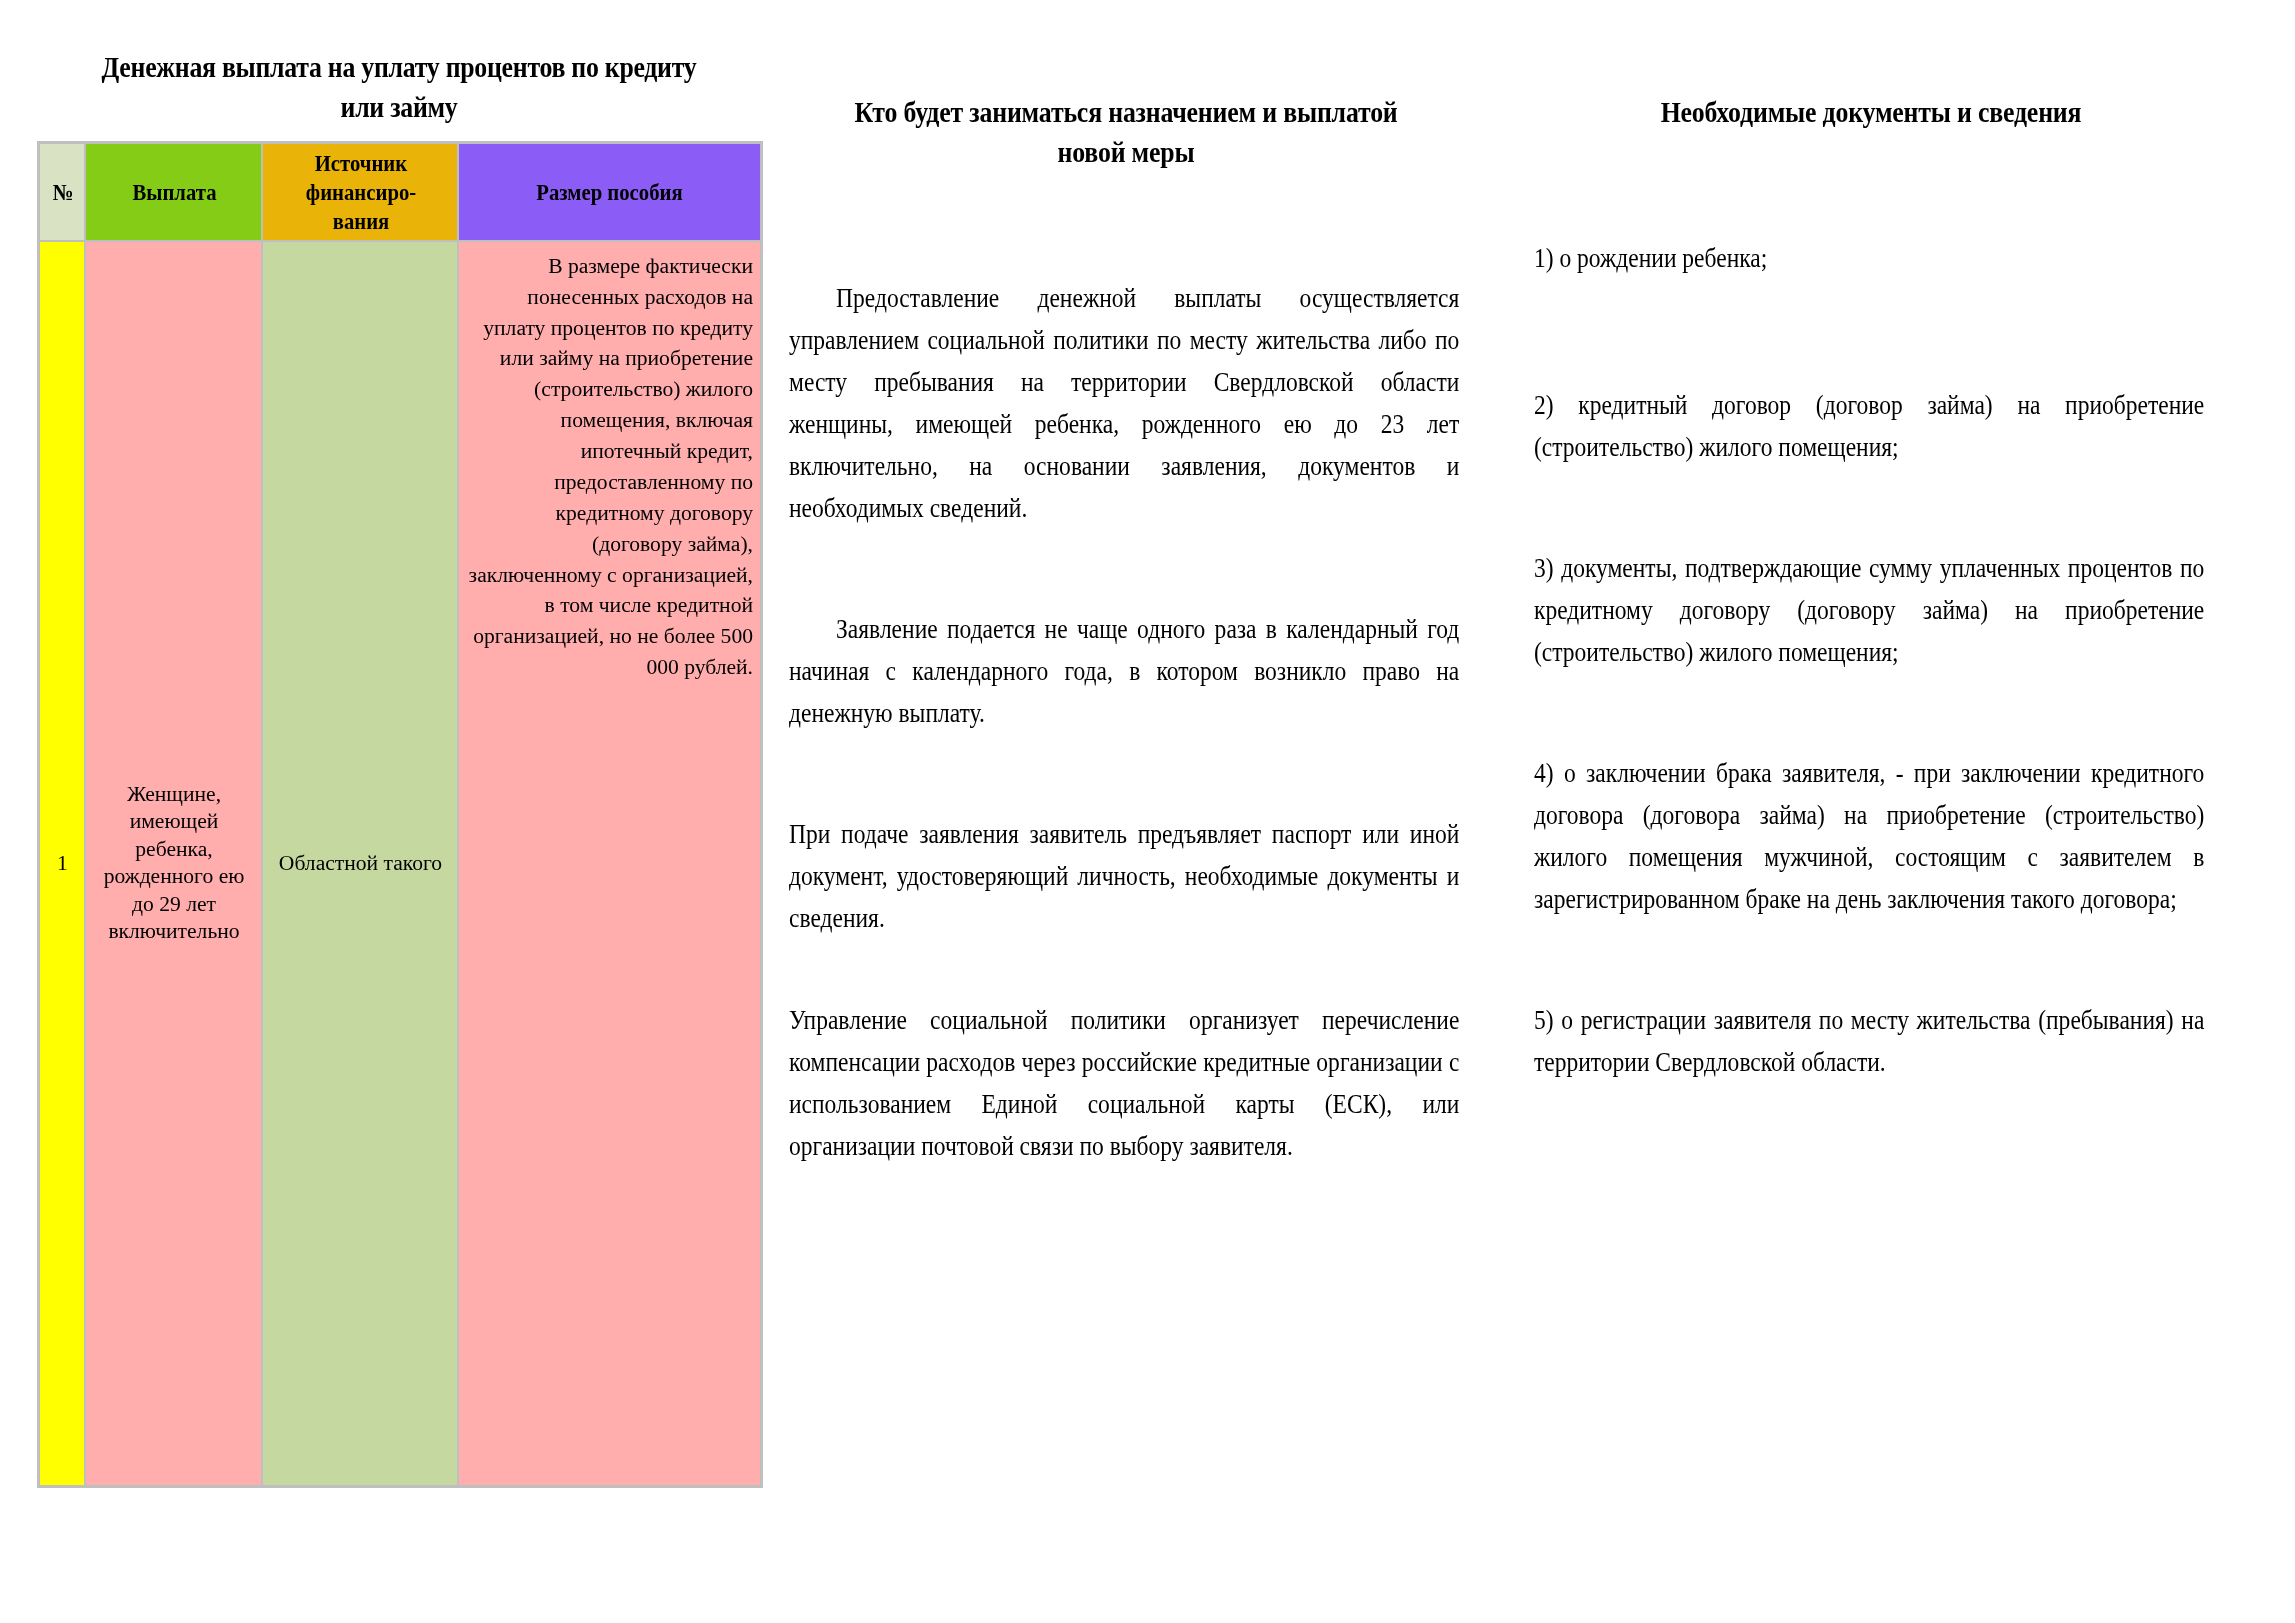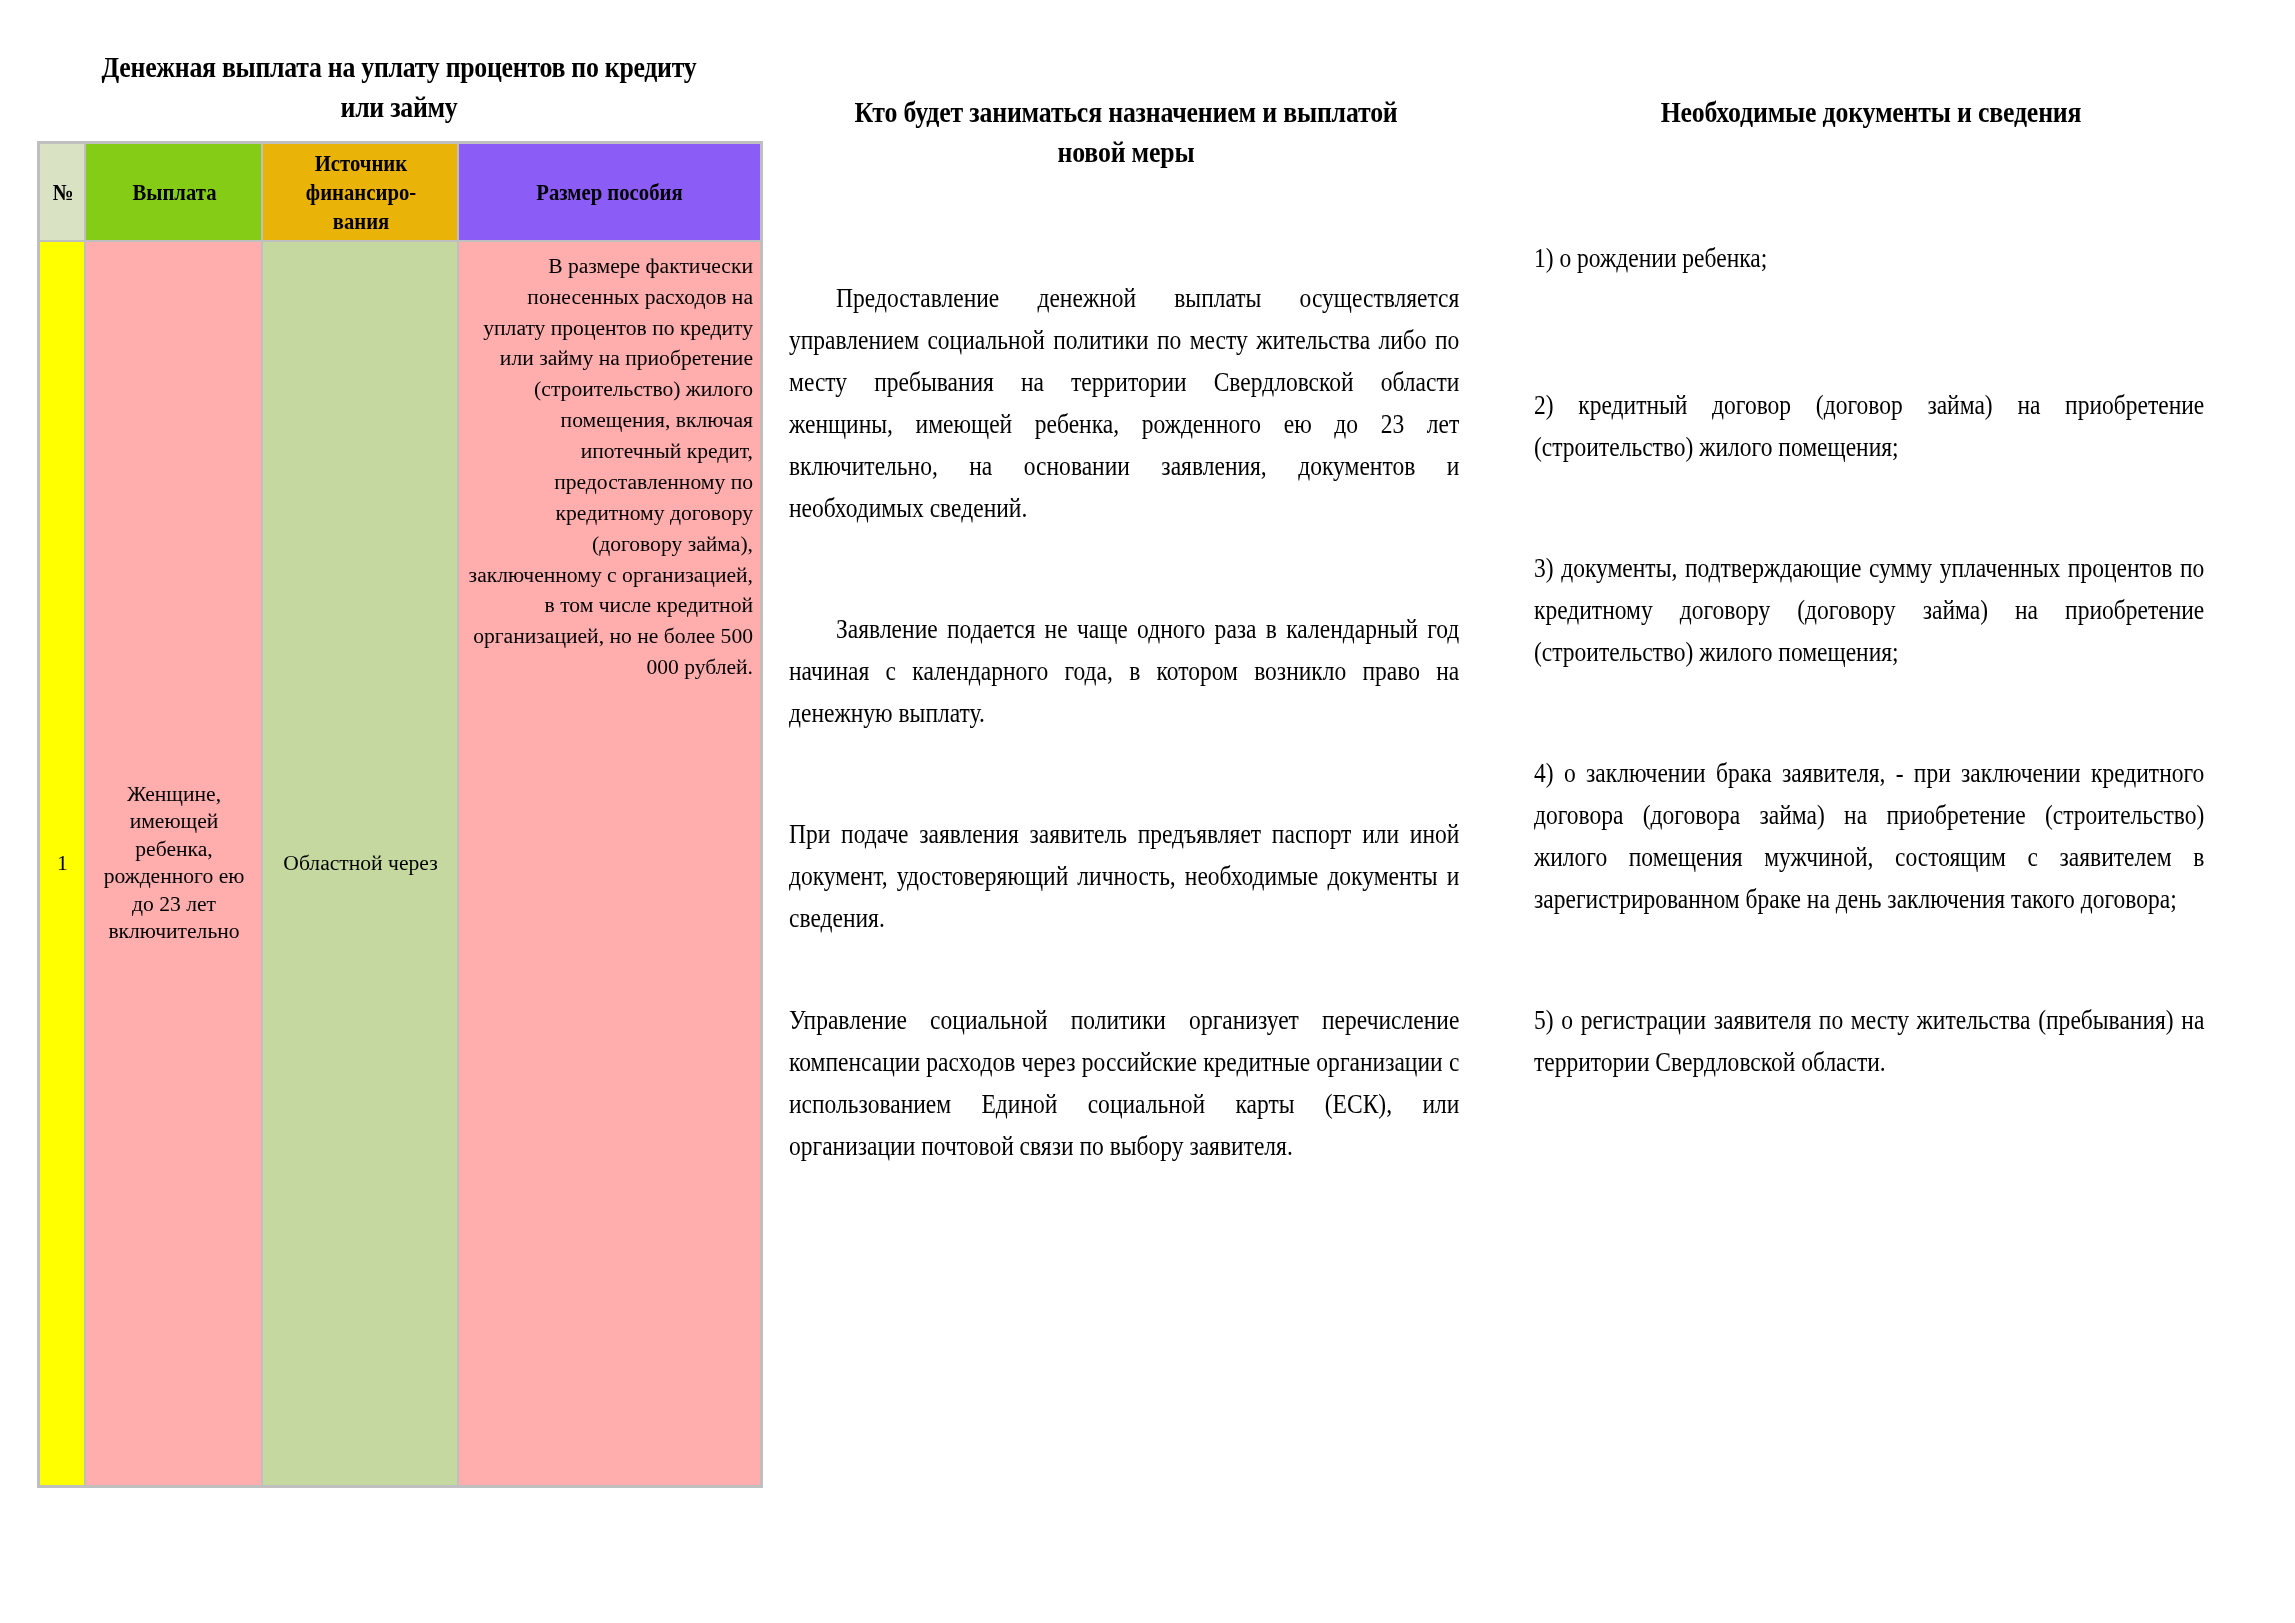--- a/index.html
+++ b/index.html
@@ -167,24 +167,24 @@
           </td>
           <td class="bg-hdr-amt">
             <div class="cell-inner hdr">Размер пособия</div>
           </td>
         </tr>
         <tr>
           <td class="bg-num">
             <div class="cell-inner tall">1</div>
           </td>
           <td class="bg-pay">
-            <div class="cell-inner tall">Женщине, имеющей ребенка, рожденного ею до 23 лет включительно</div>
+            <div class="cell-inner tall">Женщине, имеющей ребенка, рожденного ею до 29 лет включительно</div>
           </td>
           <td class="bg-src">
-            <div class="cell-inner tall">Областной через</div>
+            <div class="cell-inner tall">Областной такого</div>
           </td>
           <td class="bg-amt">
             <div class="cell-inner tall topalign left-text">В размере фактически понесенных расходов на уплату процентов по кредиту или займу на приобретение (строительство) жилого помещения, включая ипотечный кредит, предоставленному по кредитному договору (договору займа), заключенному с организацией, в том числе кредитной организацией, но не более 500 000 рублей.</div>
           </td>
         </tr>
       </tbody>
     </table>
   </div>
 
   <div class="text-col col-middle">

